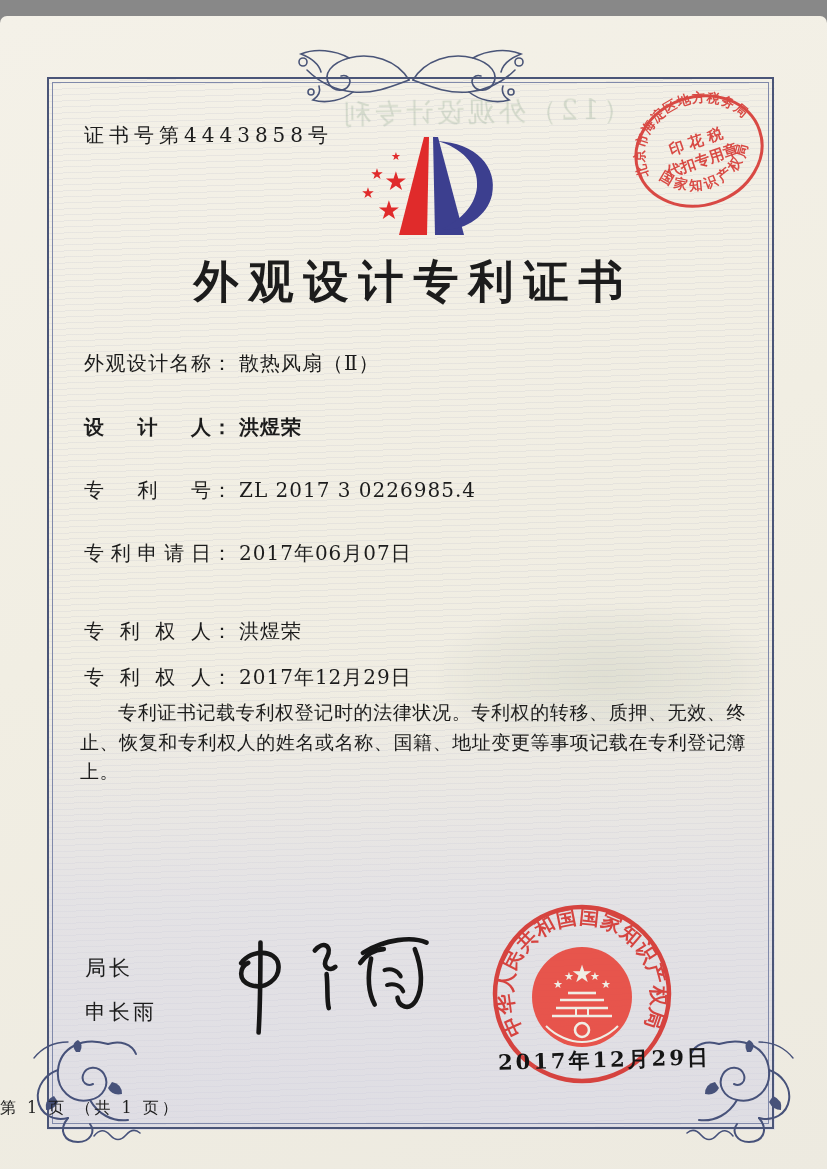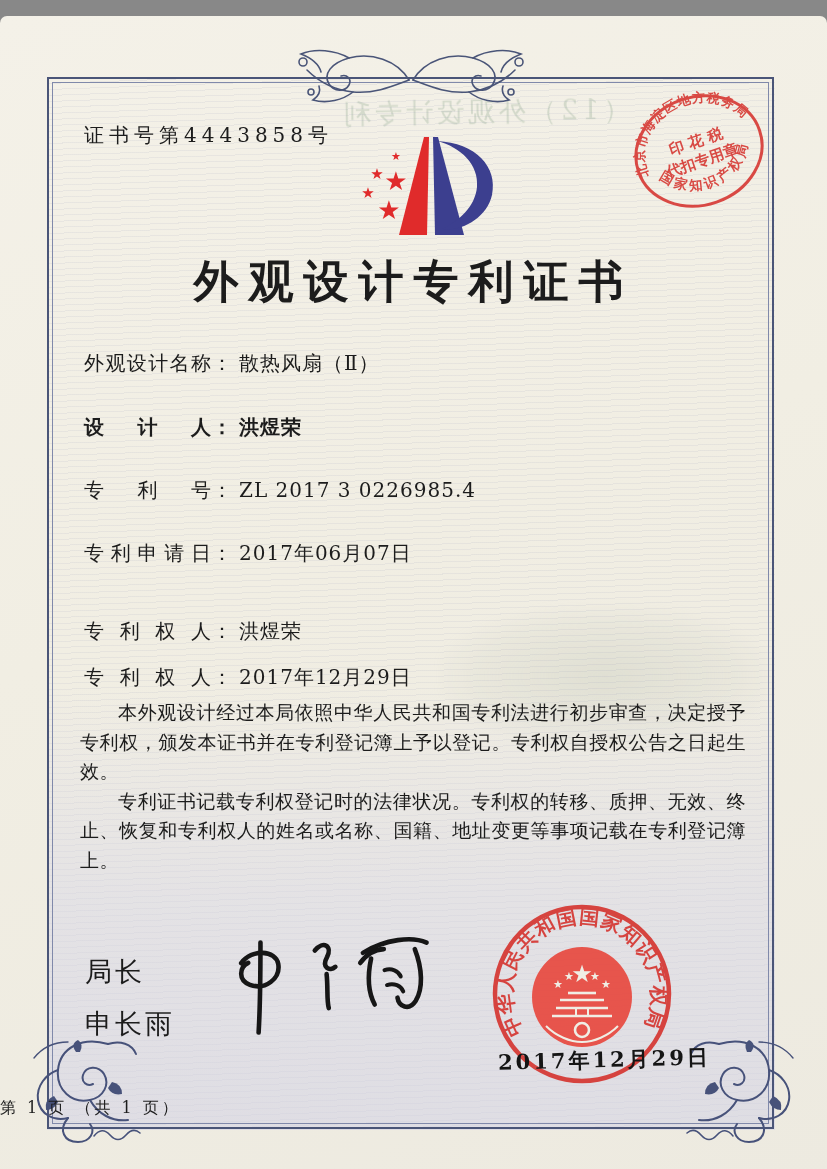--- a/index.html
+++ b/index.html
@@ -46,21 +46,21 @@
   }
   .fields{position:absolute;left:84px;top:334px;width:660px;}
   .frow{position:absolute;left:0;font-size:20px;letter-spacing:1px;white-space:nowrap;}
   .flabel{display:inline-block;width:128px;text-align:justify;text-align-last:justify;text-justify:inter-character;}
   .fcolon{display:inline-block;margin-right:6px;}
   .body-text{
     position:absolute;left:80px;top:682px;width:666px;
     font-size:19px;line-height:29.5px;text-align:justify;letter-spacing:.5px;
   }
   .body-text p{margin:0;text-indent:2em;}
-  .officer{position:absolute;left:85px;top:938px;font-size:27px;font-family:"DejaVu Sans","Liberation Sans",sans-serif;}
+  .officer{position:absolute;left:85px;top:938px;font-size:21px;font-family:"DejaVu Sans","Liberation Sans",sans-serif;}
   .officer div{margin-bottom:16px;letter-spacing:3px;}
   .signature{position:absolute;left:215px;top:908px;transform:rotate(-2deg);}
   .seal{position:absolute;left:486px;top:882px;}
   .seal-date{
     position:absolute;left:498px;top:1030px;font-size:21px;letter-spacing:3px;
     transform:rotate(-1.5deg);font-weight:bold;color:#151515;
   }
   .footer{
     position:absolute;left:0;top:1082px;width:827px;
     font-size:16px;letter-spacing:3px;
@@ -176,21 +176,20 @@
     </div>
     <div class="frow" style="top:268px;font-family:Liberation Serif, serif;">
       <span class="flabel">专利权人</span><span class="fcolon">：</span><span>洪煜荣</span>
     </div>
     <div class="frow" style="top:314px;">
       <span class="flabel">专利权人</span><span class="fcolon">：</span><span>2017年12月29日</span>
     </div>
   </div>
 
   <div class="body-text">
-    <p>本外观设计经过本局依照中华人民共和国专利法进行初步审查，决定授予专利权，颁发本证书并在专利登记簿上予以登记。专利权自授权公告之日起生效。</p>
     <p>专利证书记载专利权登记时的法律状况。专利权的转移、质押、无效、终止、恢复和专利权人的姓名或名称、国籍、地址变更等事项记载在专利登记簿上。</p>
   </div>
 
   <div class="officer">
     <div>局长</div>
     <div>申长雨</div>
   </div>
 
   <svg class="signature" width="232" height="122" viewBox="0 0 232 122">
     <g fill="none" stroke="#161616" stroke-width="4.6" stroke-linecap="round">

